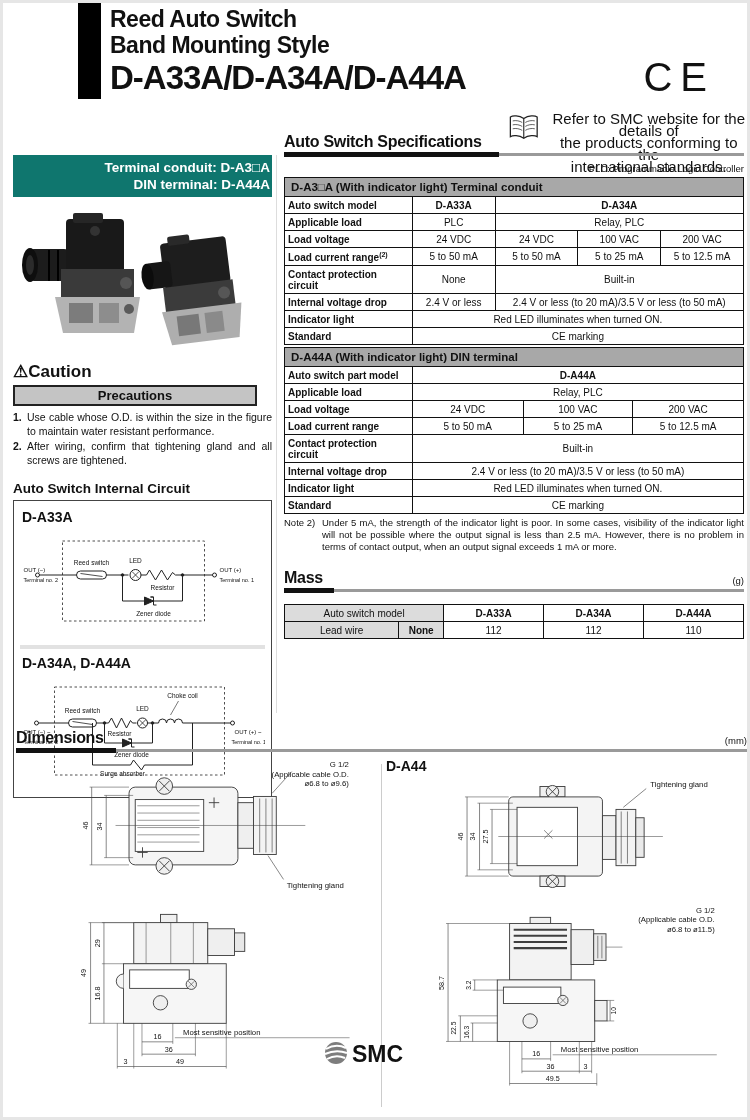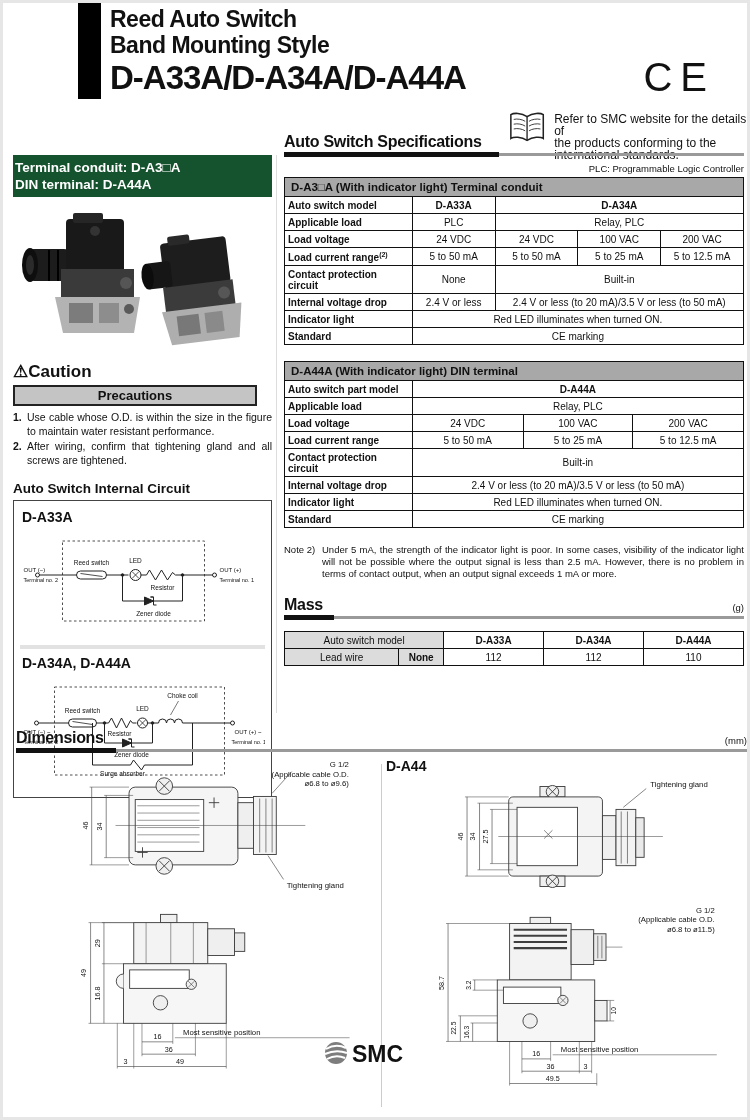--- a/index.html
+++ b/index.html
@@ -6,49 +6,49 @@
   html,body { width:750px; height:1120px; background:#e6e6e6; font-family:"Liberation Sans", sans-serif; color:#111; }
   .page { position:absolute; left:3px; top:3px; width:744px; height:1114px; background:#fff; overflow:hidden; }
 
   
   .accent-bar { position:absolute; left:75px; top:0; width:23px; height:96px; background:#000; }
   .titles { position:absolute; left:107px; top:3px; }
   .t1 { font-size:23px; font-weight:bold; line-height:26px; letter-spacing:-0.5px; }
   .model { font-size:33px; font-weight:bold; line-height:40px; letter-spacing:-1px; }
   .ce { position:absolute; right:32px; top:52px; font-size:40px; font-weight:500; letter-spacing:8px; }
   .web-note { position:absolute; left:505px; top:108px; width:242px; display:flex; gap:8px; }
-  .web-note .txt { font-size:12px; line-height:12px; padding-top:2px; }
+  .web-note .txt { font-size:15px; line-height:12px; padding-top:2px;text-align:center; }
 
   
   .sec-head { position:relative; margin-bottom:4px; }
   .sec-title { font-size:16px; font-weight:bold; letter-spacing:-0.3px; }
   .sec-unit { position:absolute; right:0; bottom:6px; font-size:9.5px; }
   .rule { height:3px; background:#9a9a9a; position:relative; margin-top:2px; }
   .rule-dark { position:absolute; left:0; top:-1px; height:5px; background:#111; }
 
   
   .left-col { position:absolute; left:10px; top:152px; width:259px; }
   .vline1 { position:absolute; left:273px; top:152px; width:1px; height:558px; background:#ddd; }
-  .term-box { background:#14532d; color:#fff; text-align:left; font-weight:bold; font-size:13.5px; line-height:17px; padding:4px 2px; }
+  .term-box { background:#0f766e; color:#fff; text-align:right; font-weight:bold; font-size:13.5px; line-height:17px; padding:4px 2px; }
   .photo { margin:8px 0 2px 0; }
   .caution-title { font-size:17px; font-weight:bold; margin-top:2px; }
   .prec-bar { border:2px solid #222; background:#c4c4c4; text-align:center; font-weight:bold; font-size:13px; padding:1px 0; margin:3px 15px 5px 0; }
   .prec-item { font-size:10.5px; line-height:13.5px; text-align:justify; padding-left:14px; position:relative; margin-bottom:2px; }
   .prec-num { position:absolute; left:0; font-weight:bold; }
   .circ-title { font-size:13.5px; font-weight:bold; margin:14px 0 4px 0; }
   .circ-box { border:1.5px solid #444; padding:6px 6px 2px 6px; }
   .circ-label { font-size:14px; font-weight:bold; margin:2px 0 2px 2px; }
   .circ-div { height:4px; background:#e2e2e2; margin:6px 0; }
 
   
   .right-col { position:absolute; left:281px; top:130px; width:460px; }
   .plc-note { text-align:right; font-size:9.5px; margin:7px 0 3px 0; }
   table { border-collapse:collapse; width:100%; }
   td { border:1px solid #111; font-size:10px; padding:2.5px 3px; }
-  table.spec { border:1.5px solid #111; margin-bottom:16px; }
+  table.spec { border:1.5px solid #111; margin-bottom:2px; }
   td.thead { background:#a8a8a8; font-weight:bold; font-size:11.5px; text-align:left; padding:3px 6px; }
   td.lbl { font-weight:bold; text-align:left; background:#fff; }
   td.val { text-align:center; }
   td.b { font-weight:bold; }
   sup { font-size:7px; }
   .notes { margin-top:3px; }
   .note { font-size:9.5px; line-height:12px; text-align:justify; padding-left:38px; position:relative; }
   .nlab { position:absolute; left:0; }
   .mass-sec { margin-top:16px; }
   table.mass { border:1.5px solid #111; }

